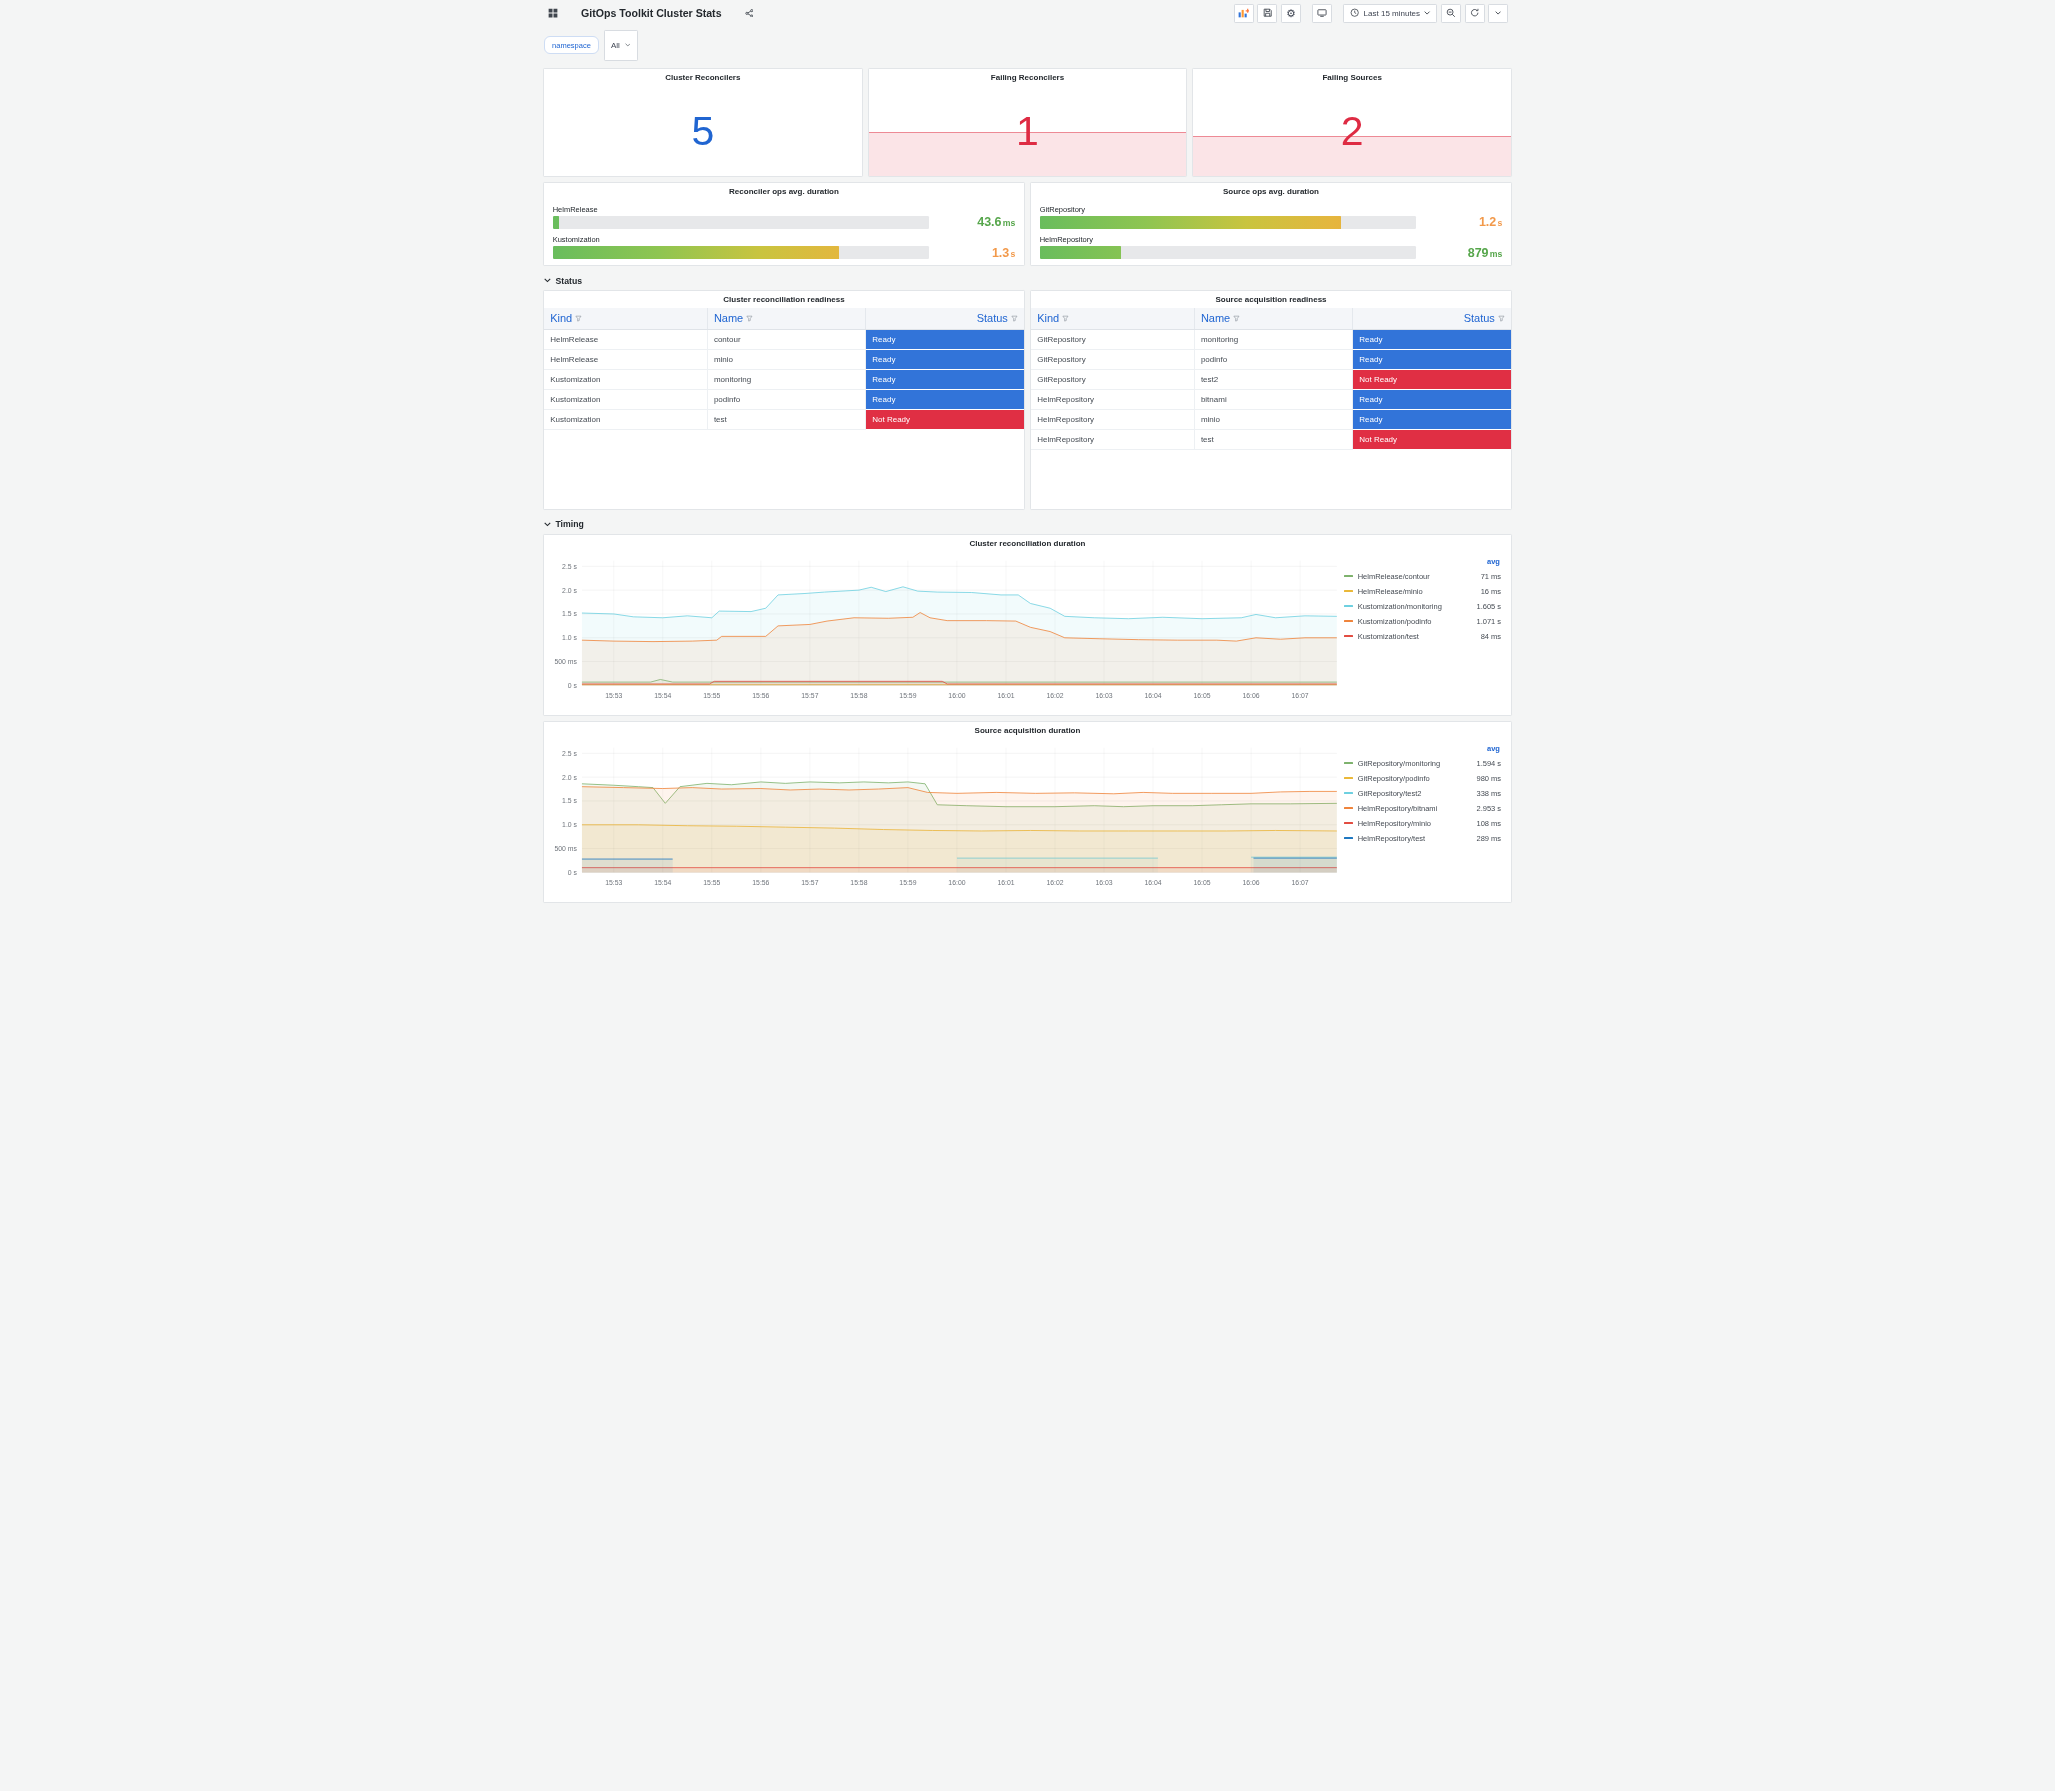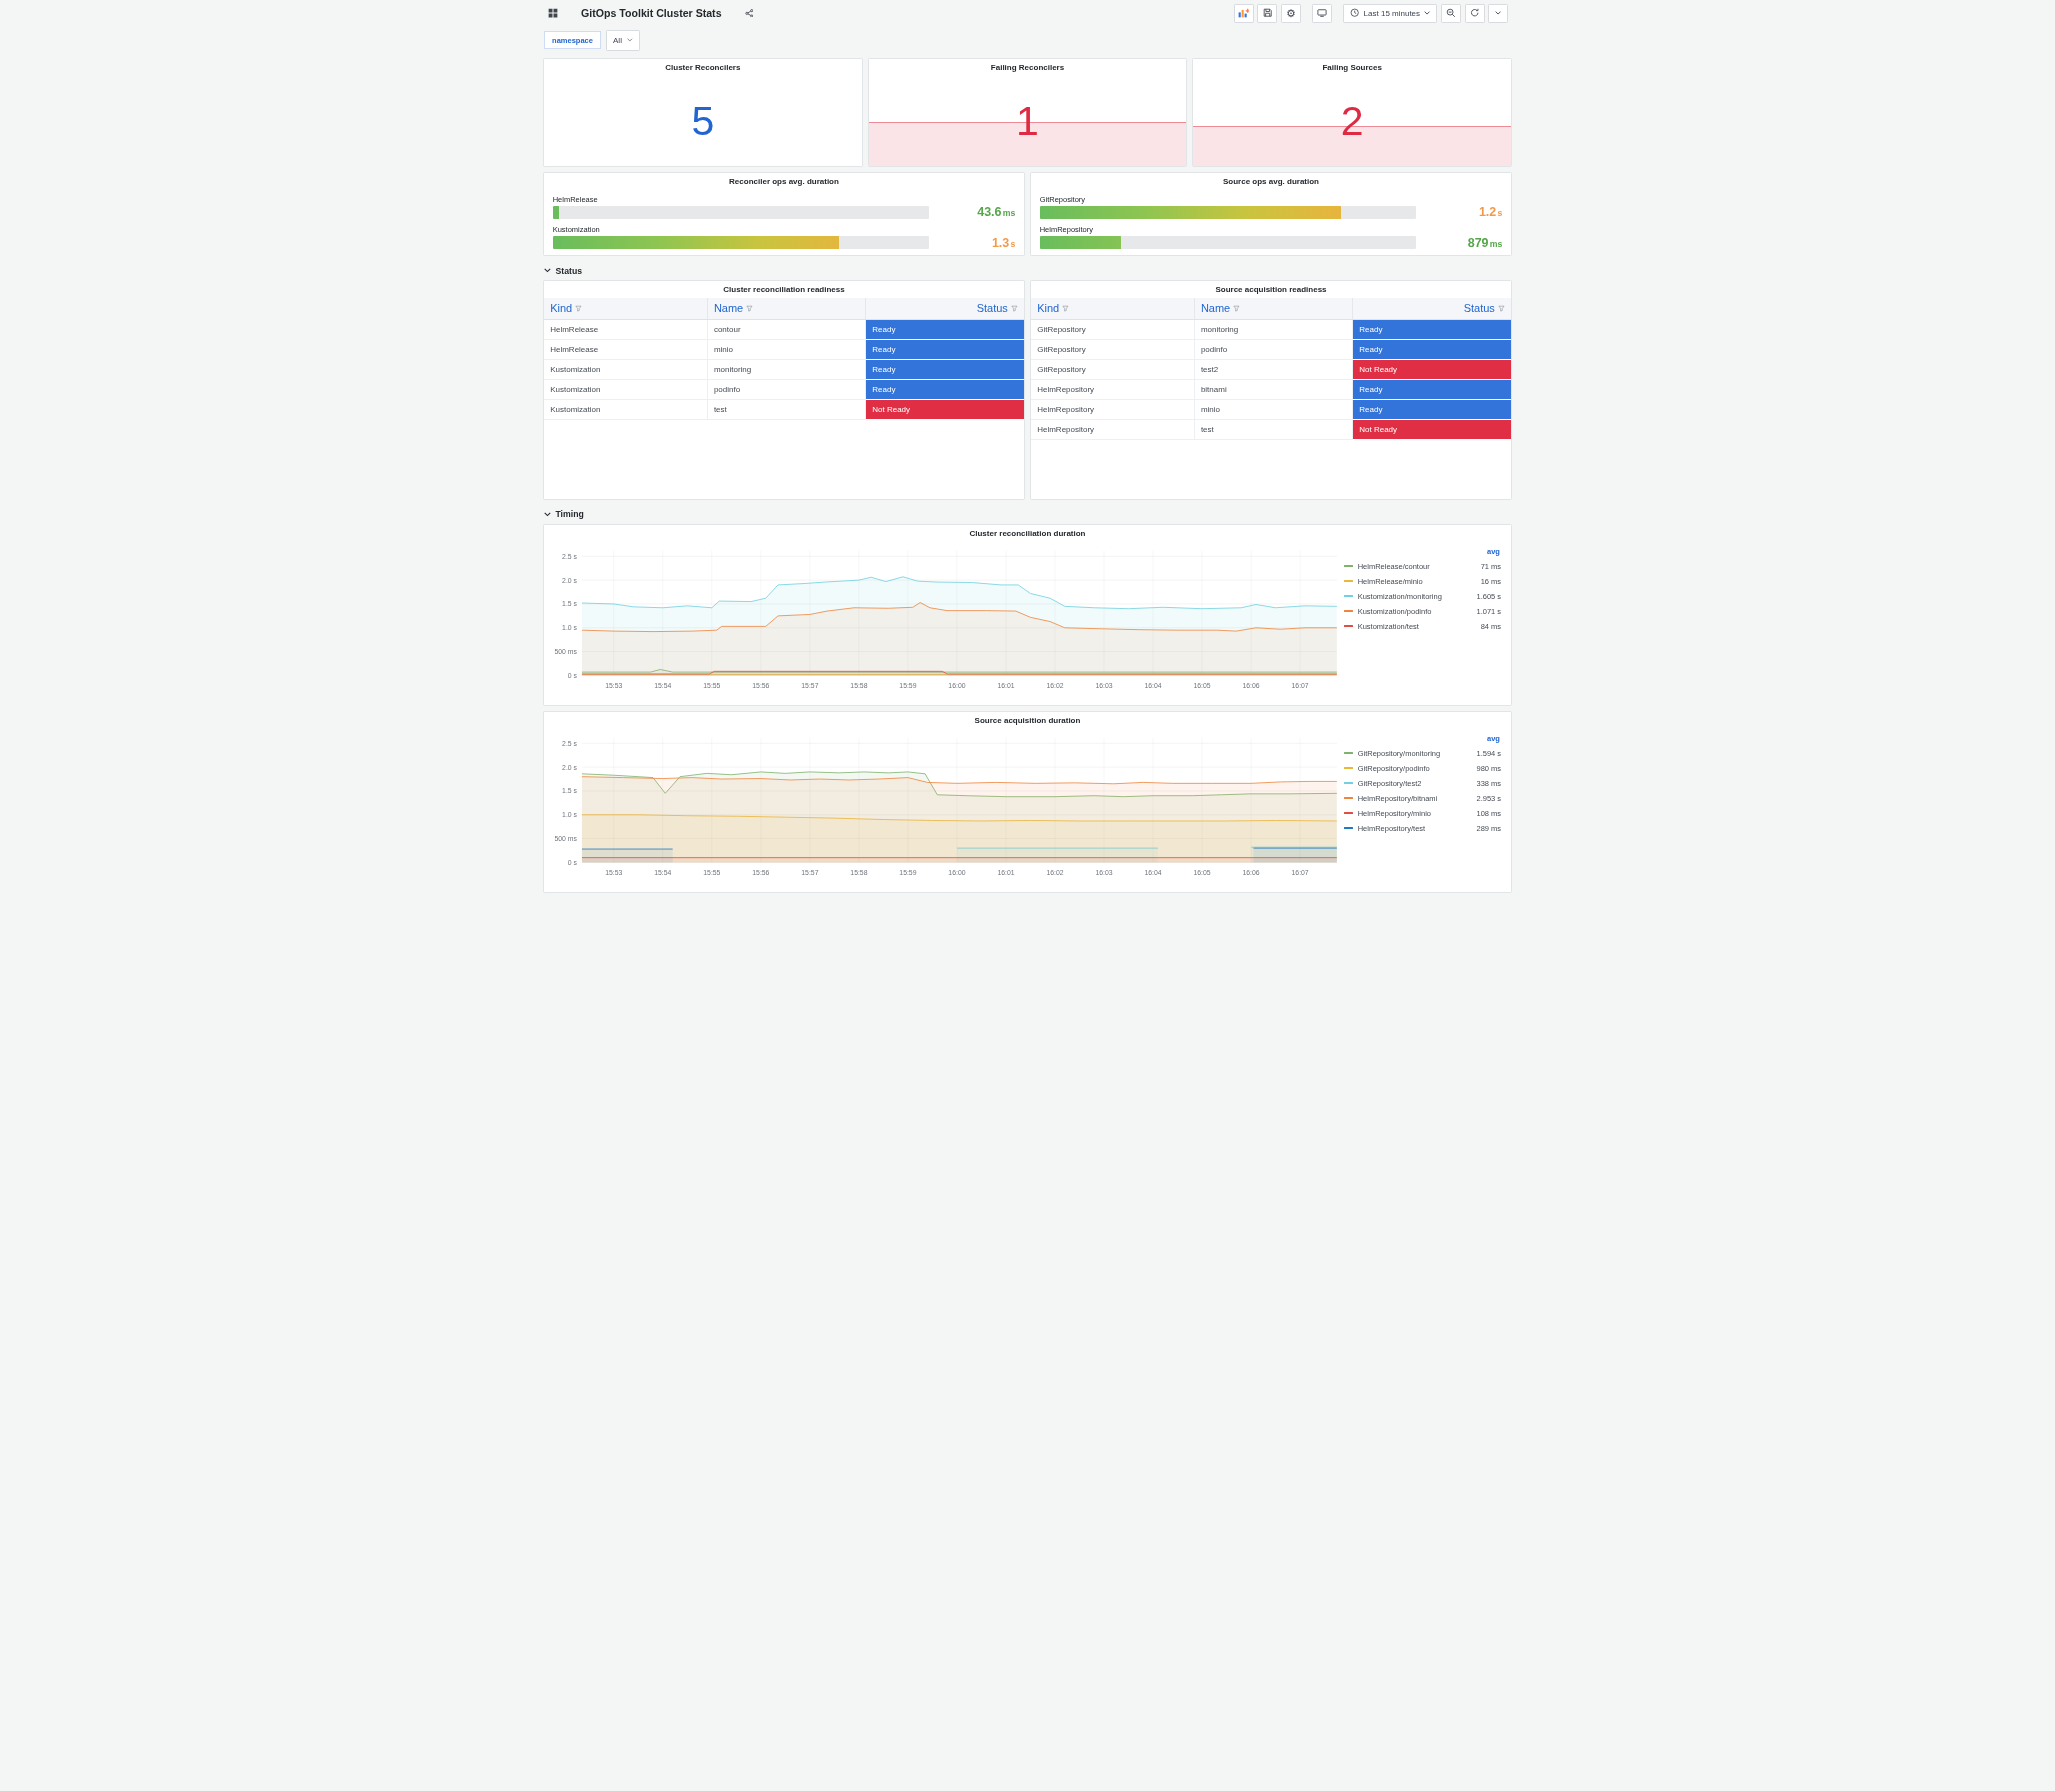--- a/index.html
+++ b/index.html
@@ -11,22 +11,22 @@
   .nav-left{display:flex;align-items:center;gap:22px}
   .nav-left h1{font-size:10.6px;font-weight:600;color:#24292E}
   .icon-btn{background:none;border:none;cursor:pointer;display:inline-flex;align-items:center;padding:1.2px}
   .nav-right{display:flex;align-items:center;gap:3.7px}
   .btn{height:19px;display:inline-flex;align-items:center;gap:4.4px;padding:0 5.6px;background:#fff;border:0.6px solid #D8DCE1;border-radius:1.2px;font-size:8px;color:#3F4552;cursor:pointer;font-family:inherit}
   .btn.sq{width:20px;justify-content:center;padding:0}
   .uicon{font-size:10.6px;line-height:1;color:#3F4552}
   .gap{width:3.7px}
   
   .var-row{display:flex;align-items:center;gap:5px;padding:3.7px 6.2px 7.5px}
-  .var-label{background:#fff;border:0.6px solid #CEDDF4;color:#2166D2;font-size:7.5px;font-weight:700;padding:3.7px 6.9px;border-radius:0;cursor:pointer}
-  .var-value{height:21px;display:inline-flex;align-items:center;gap:5px;background:#fff;border:0.6px solid #D8DCE1;border-radius:1.2px;font-size:8px;color:#3F4552;padding:0 6.2px;cursor:pointer;font-family:inherit}
+  .var-label{background:#fff;border:0.6px solid #CEDDF4;color:#2166D2;font-size:7.5px;font-weight:400;padding:3.7px 6.9px;border-radius:6px;cursor:pointer}
+  .var-value{height:31px;display:inline-flex;align-items:center;gap:5px;background:#fff;border:0.6px solid #D8DCE1;border-radius:1.2px;font-size:8px;color:#3F4552;padding:0 6.2px;cursor:pointer;font-family:inherit}
   
   .row{display:flex;gap:5px;padding:0 5px;margin-bottom:5px}
   .panel{background:#fff;border:0.6px solid #E2E5E8;border-radius:1.2px;position:relative;overflow:hidden}
   .panel-title{height:17px;display:flex;align-items:center;justify-content:center;font-size:8px;font-weight:600;color:#24292E}
   .stats-row .panel{flex:1;height:109px}
   .gauges-row .panel{flex:1;height:84px}
   .tables-row .panel{flex:1;height:220px}
   .chart-row .panel{flex:1;height:182px}
   
   .stat-spark{position:absolute;left:0;right:0;bottom:0;background:rgba(224,47,68,0.13);border-top:0.9px solid rgba(224,47,68,0.5);display:none}

